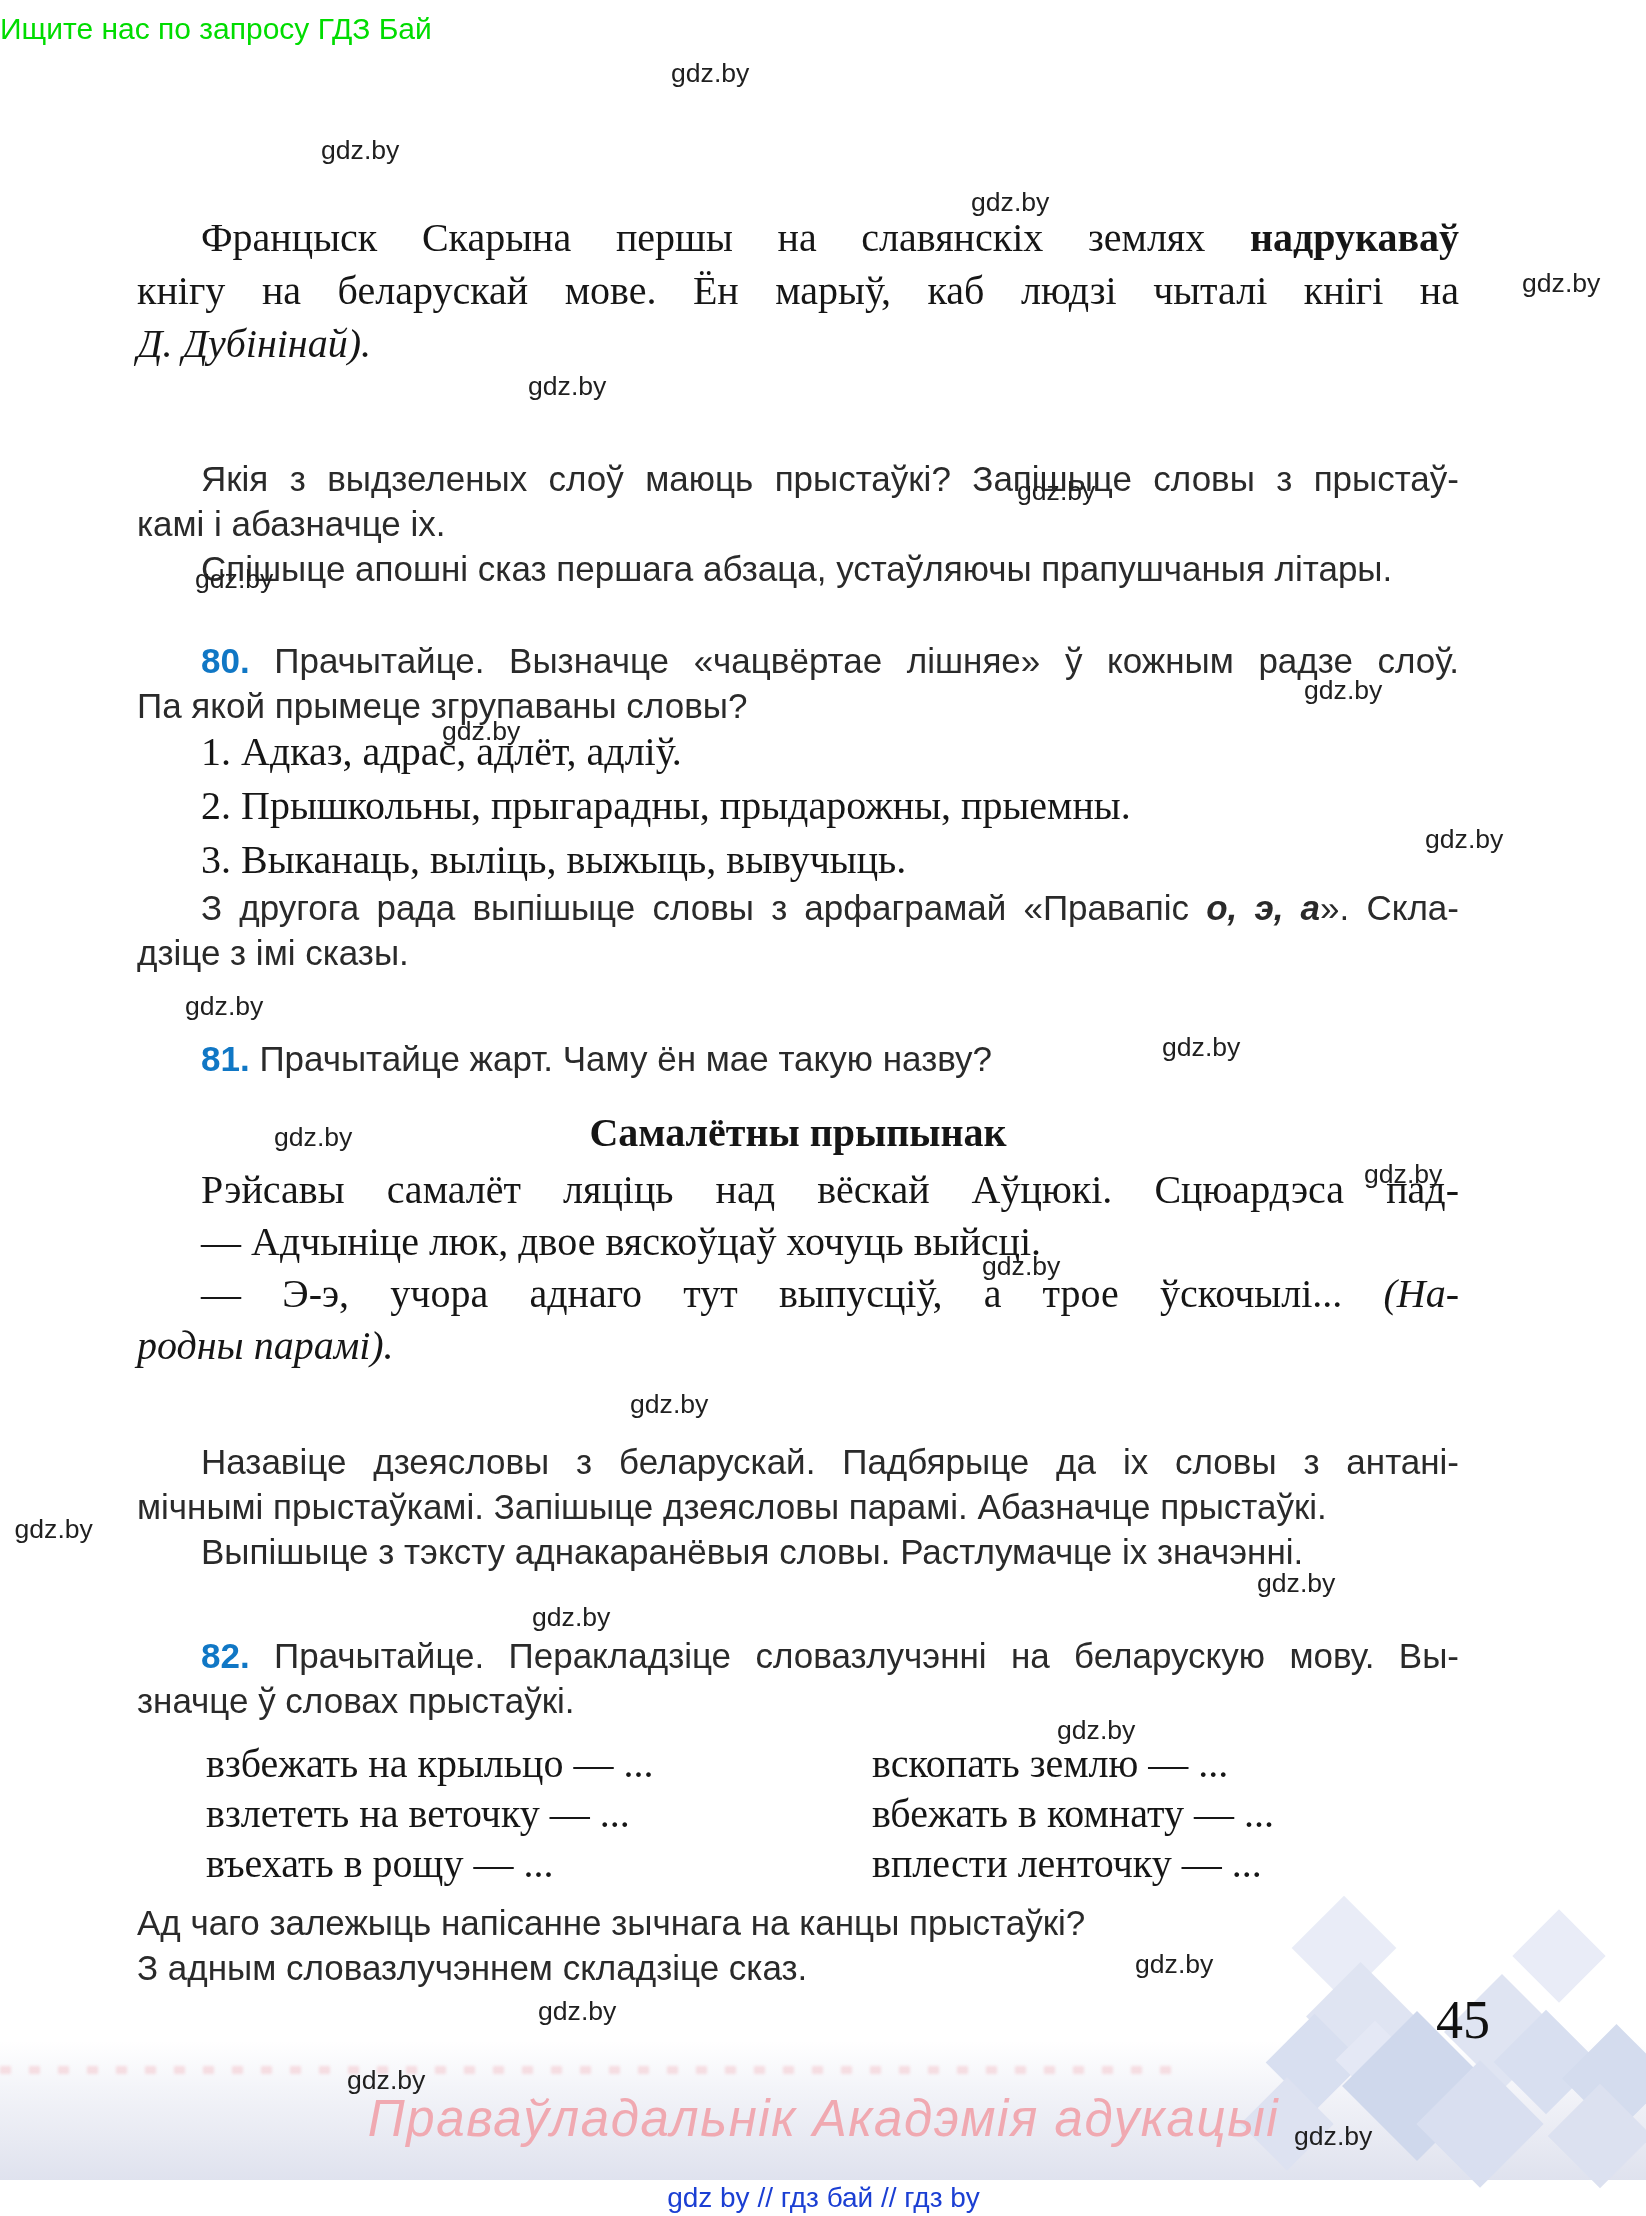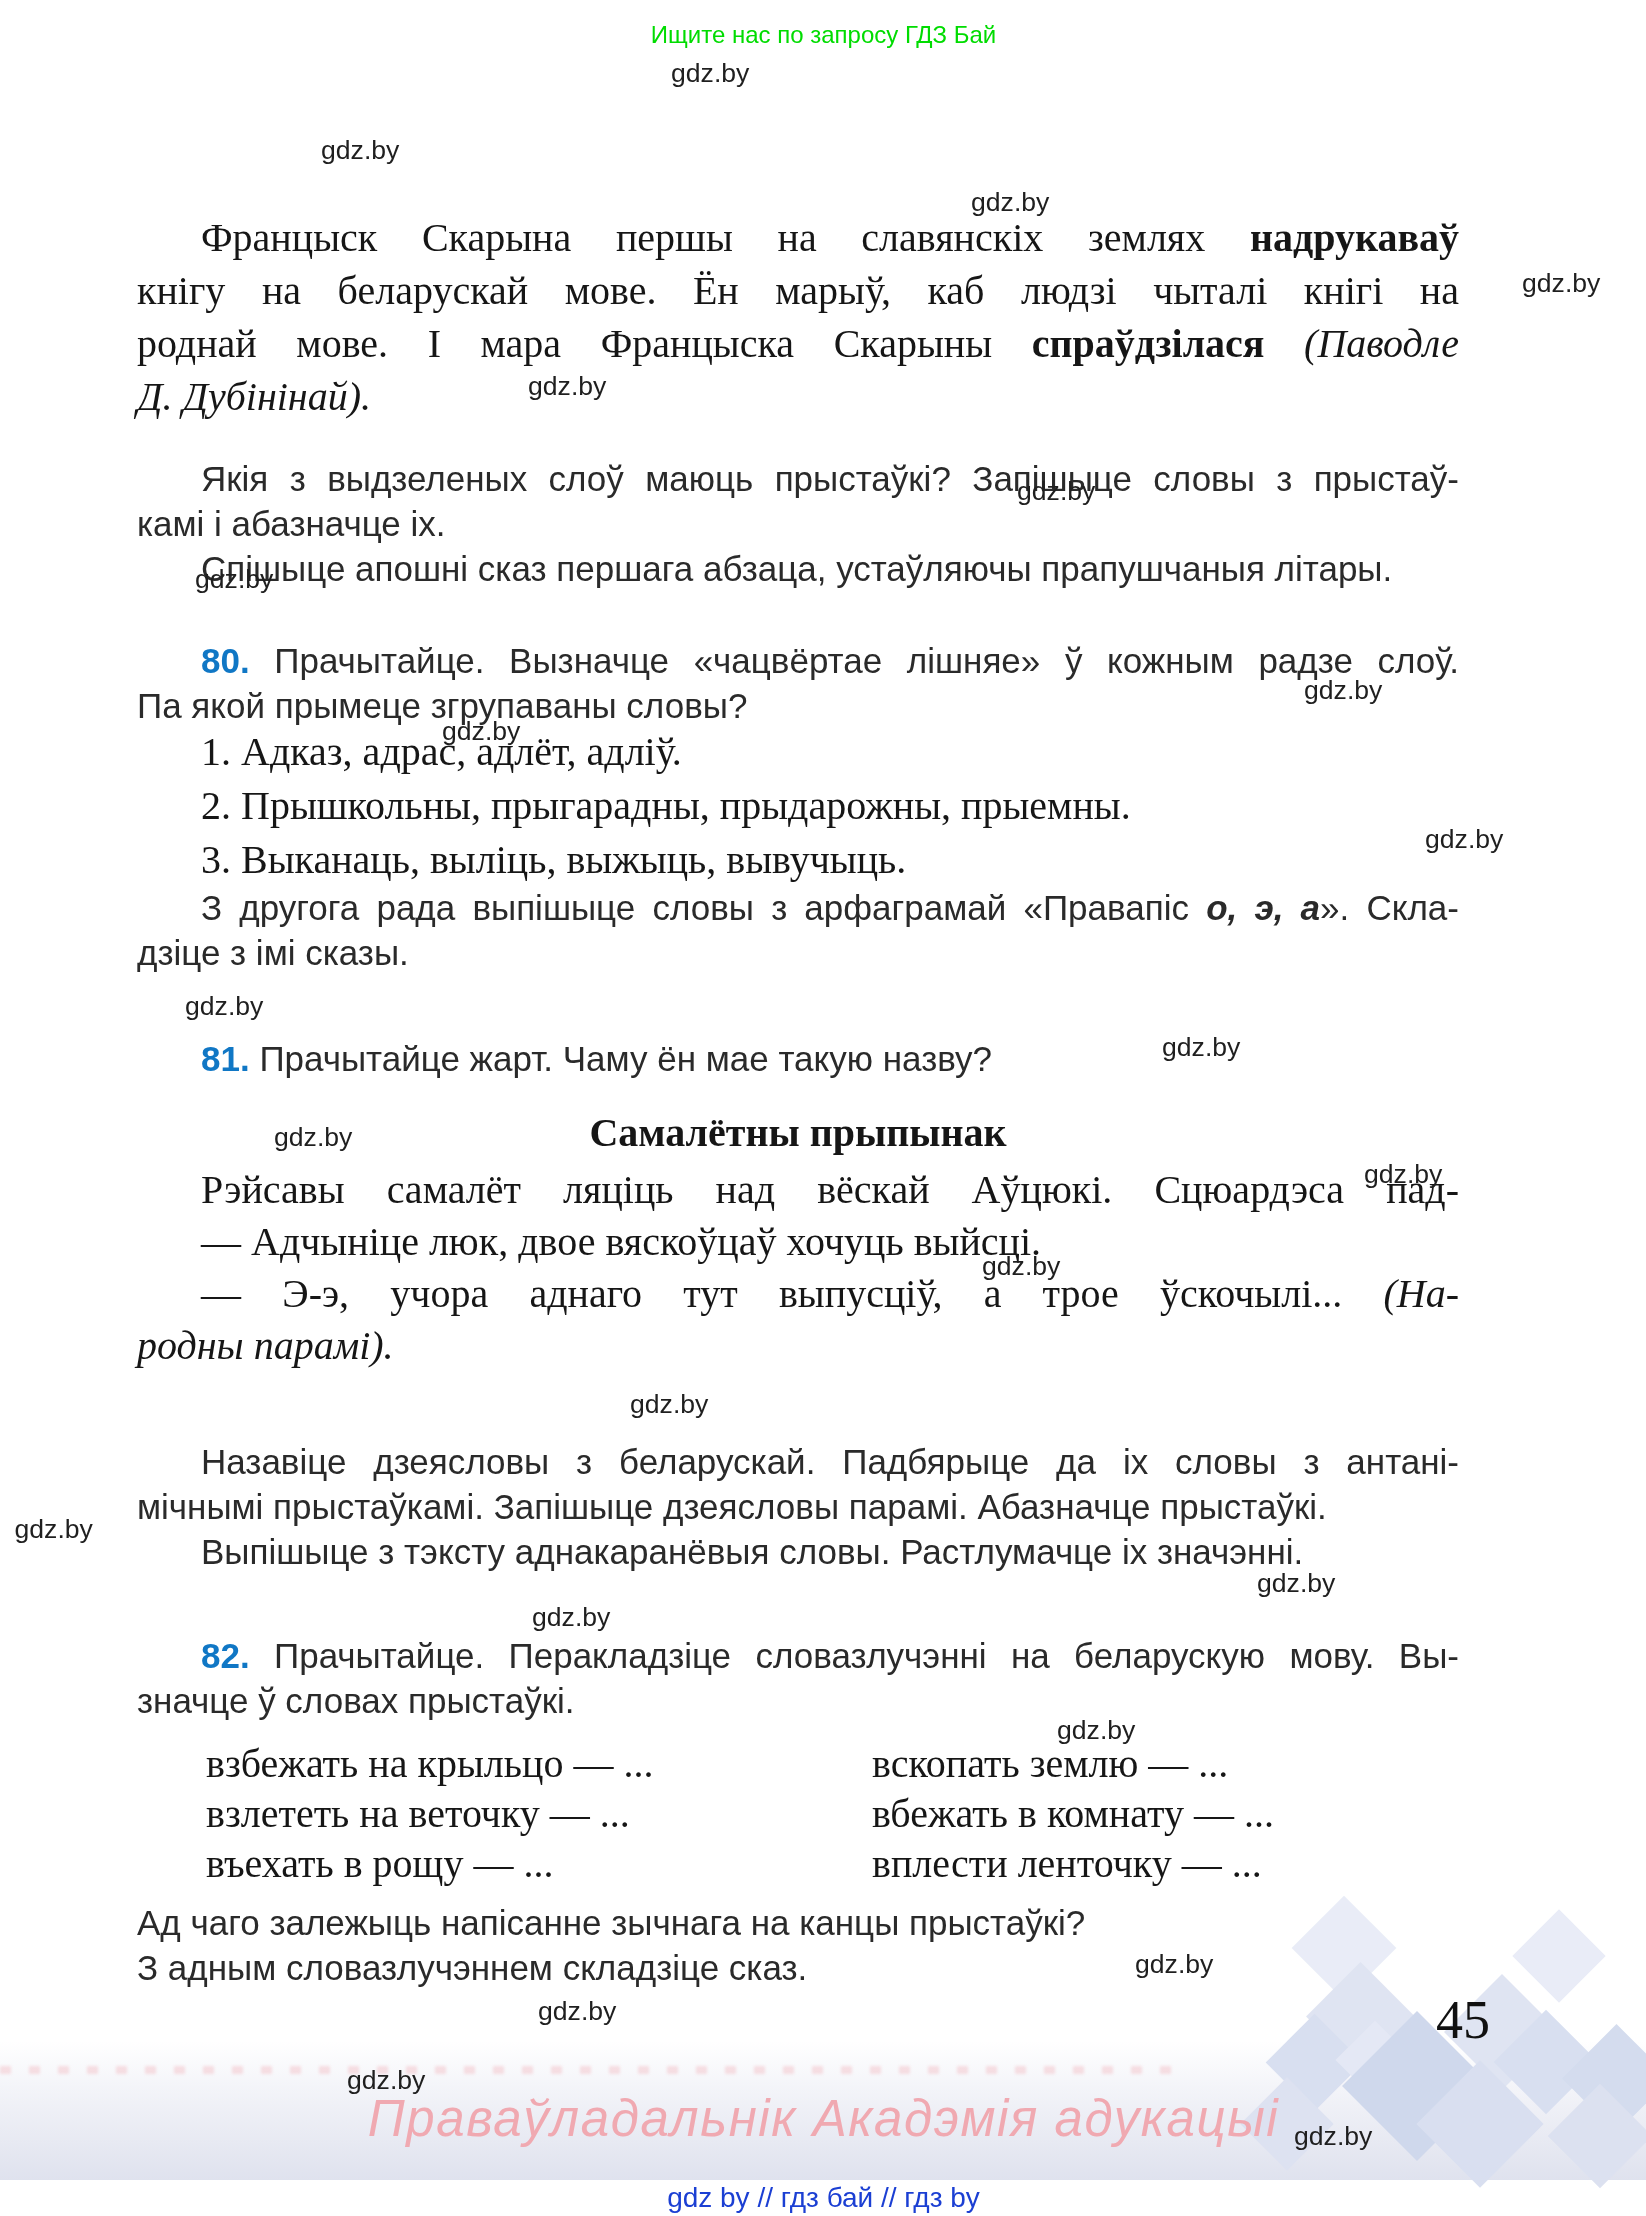--- a/index.html
+++ b/index.html
@@ -1,18 +1,18 @@
 <!DOCTYPE html>
 <html style="font-size:13px"><head>
 <meta charset="utf-8">
 <style>
   html,body{margin:0;padding:0;background:#ffffff;}
   .page{position:relative;width:1647px;height:2216px;background:#ffffff;overflow:hidden;
         font-family:"Liberation Sans",sans-serif;color:#2a2a2a;}
-  .top-note{position:absolute;top:21px;left:0;width:100%;text-align:center;font-size:24px;}
+  .top-note{position:absolute;top:12px;left:0;width:100%;text-align:left;font-size:30px;}
   .sec{position:absolute;left:137px;width:1322px;}
   .sans{font-size:35px;line-height:45px;color:#2a2a2a;}
   .serif{font-family:"Liberation Serif","DejaVu Serif",serif;font-size:40px;line-height:53px;color:#161616;}
   .items .line{line-height:54px;}
   .story .line{line-height:52px;}
   .line{white-space:normal;}
   .line.j{text-align:justify;text-align-last:justify;}
   .line.ind{text-indent:64px;}
   span.b{font-weight:bold;margin-top:44px;}
   span.i{font-style:italic;}
@@ -37,21 +37,20 @@
 </head>
 <body>
 
 <div class="page">
 
   <div class="top-note" style="color: rgb(0, 220, 0);">Ищите нас по запросу ГДЗ Бай</div>
 
   <section class="sec serif" style="top:211px">
       <div class="line j ind"><span>Францыск Скарына першы на славянскіх землях </span><span class="b">надрукаваў</span></div>
       <div class="line j"><span>кнігу на беларускай мове. Ён марыў, каб людзі чыталі кнігі на</span></div>
-      <div class="line j"><span>роднай мове. І мара Францыска Скарыны </span><span class="b">спраўдзілася</span><span> </span><span class="i">(Паводле</span></div>
       <div class="line"><span class="i">Д. Дубінінай).</span></div>
     </section>
 
   <section class="sec sans" style="top:456px">
       <div class="line j ind"><span>Якія з выдзеленых слоў маюць прыстаўкі? Запішыце словы з прыстаў-</span></div>
       <div class="line"><span>камі і абазначце іх.</span></div>
       <div class="line ind"><span>Спішыце апошні сказ першага абзаца, устаўляючы прапушчаныя літары.</span></div>
     </section>
 
   <section class="sec sans" style="top:638px">

